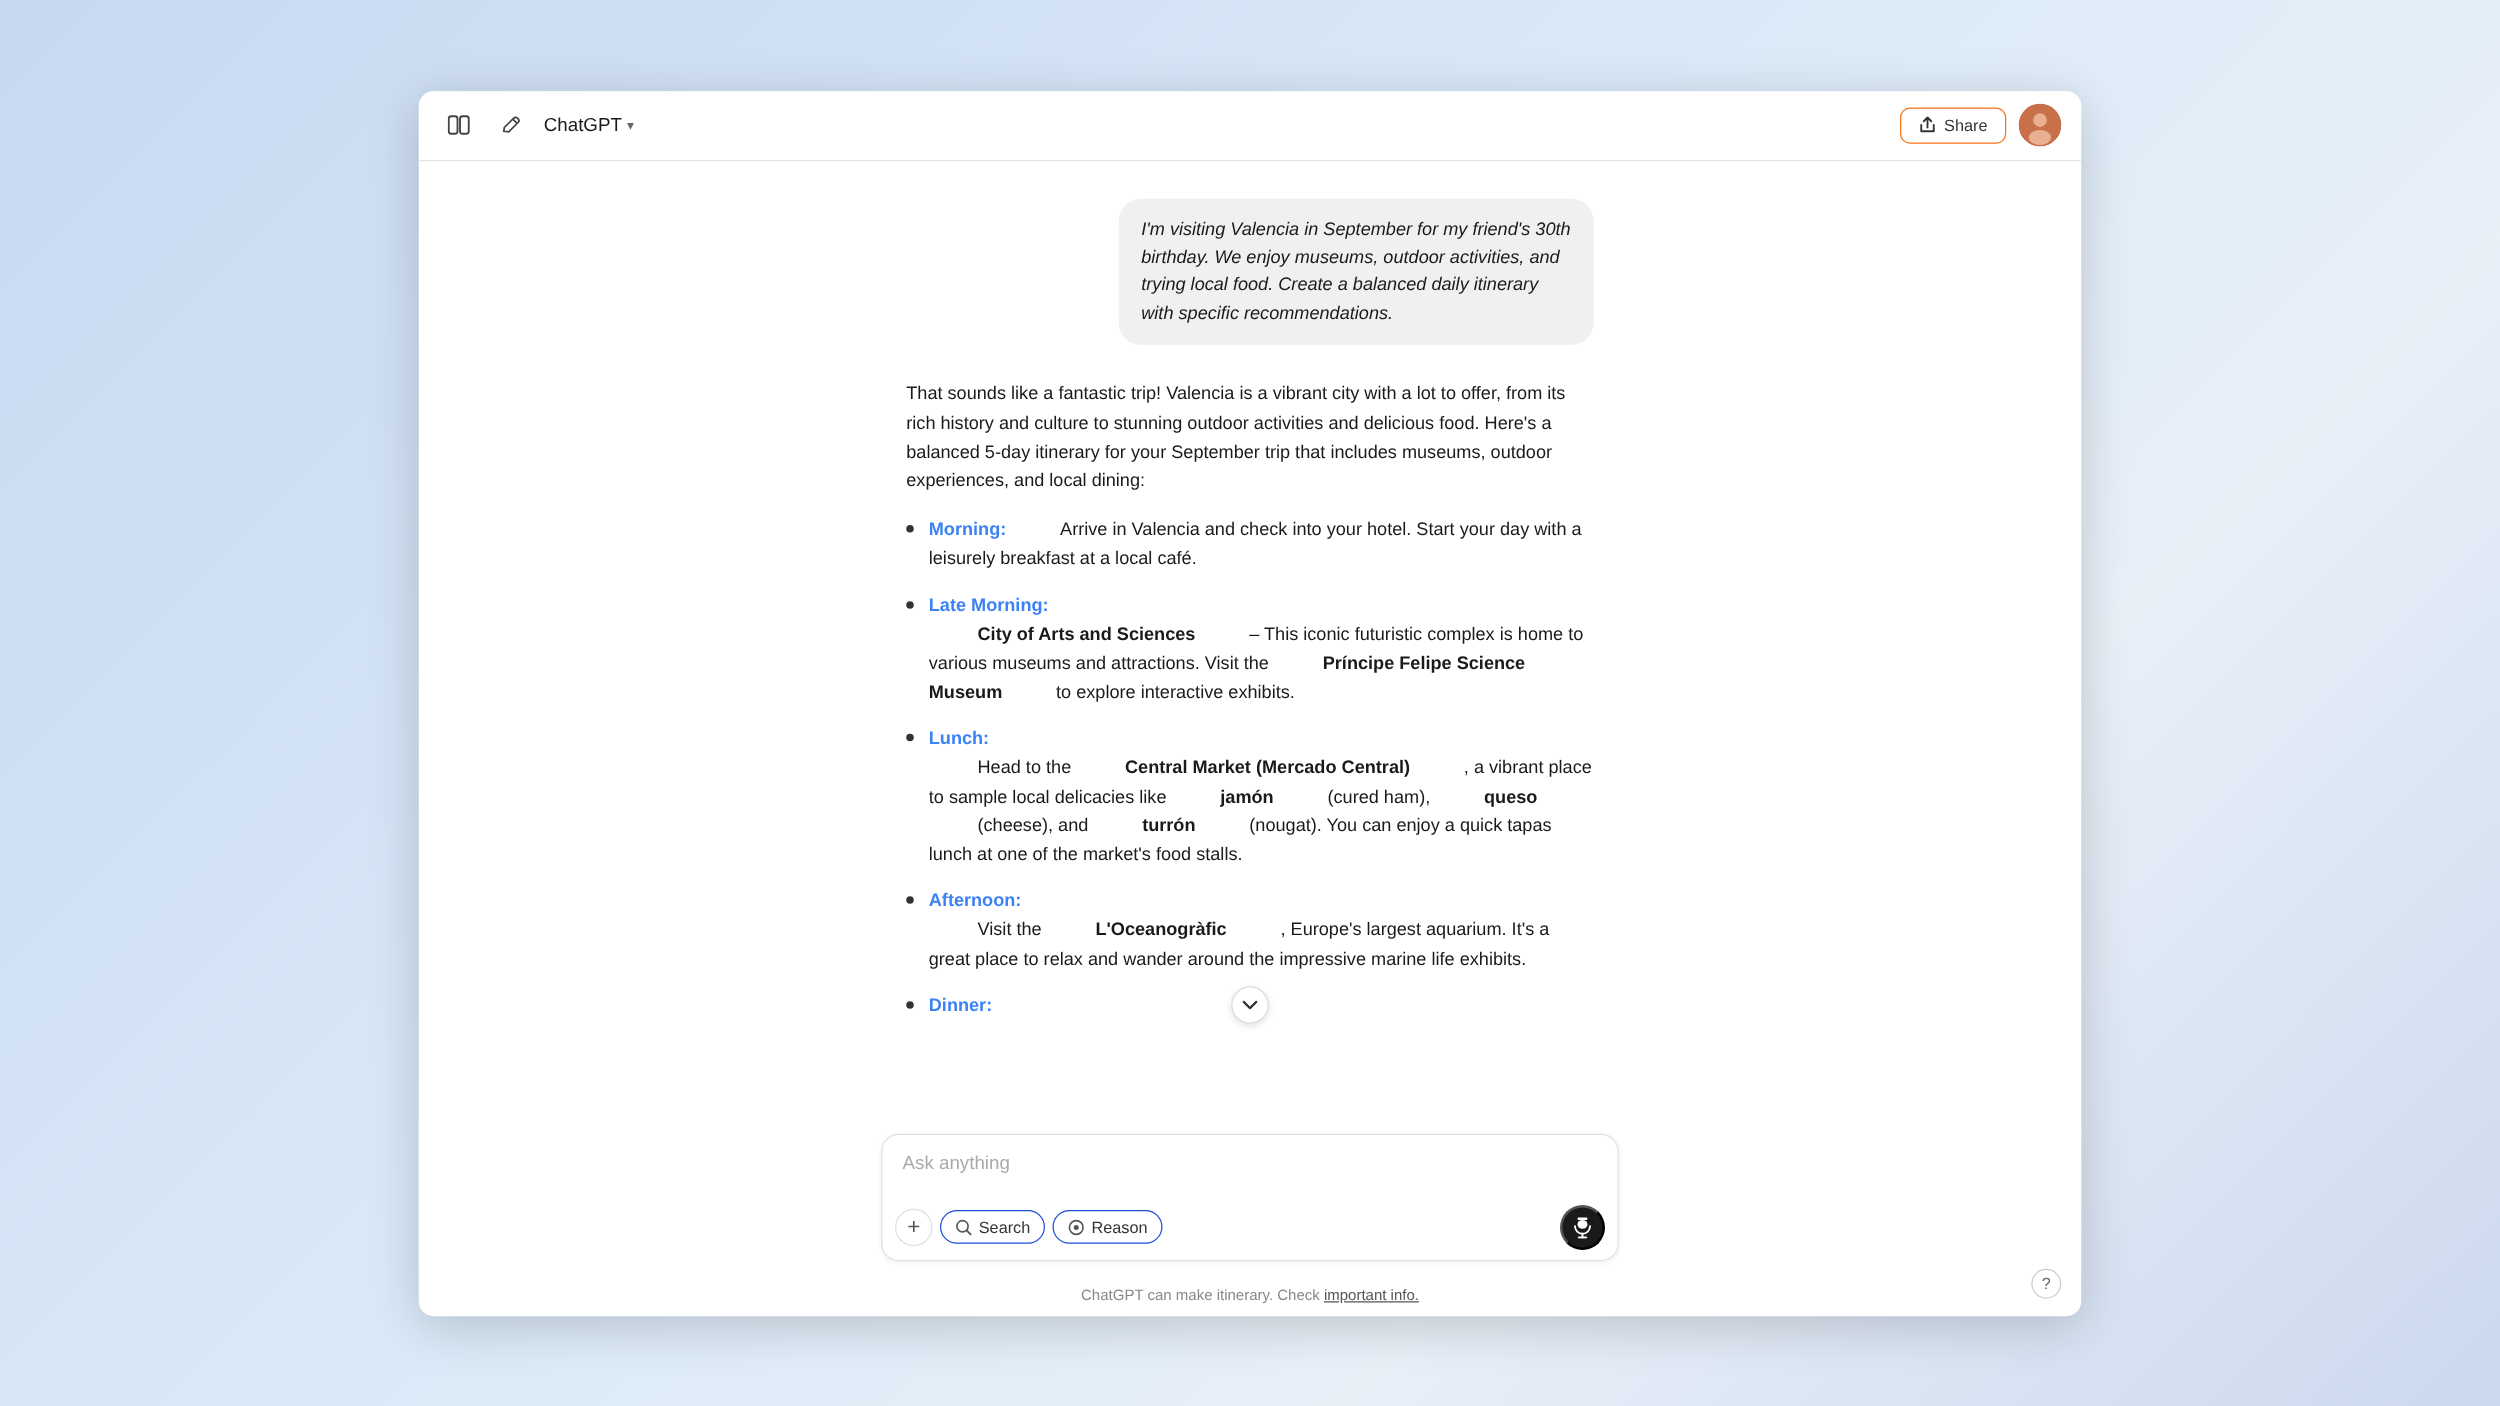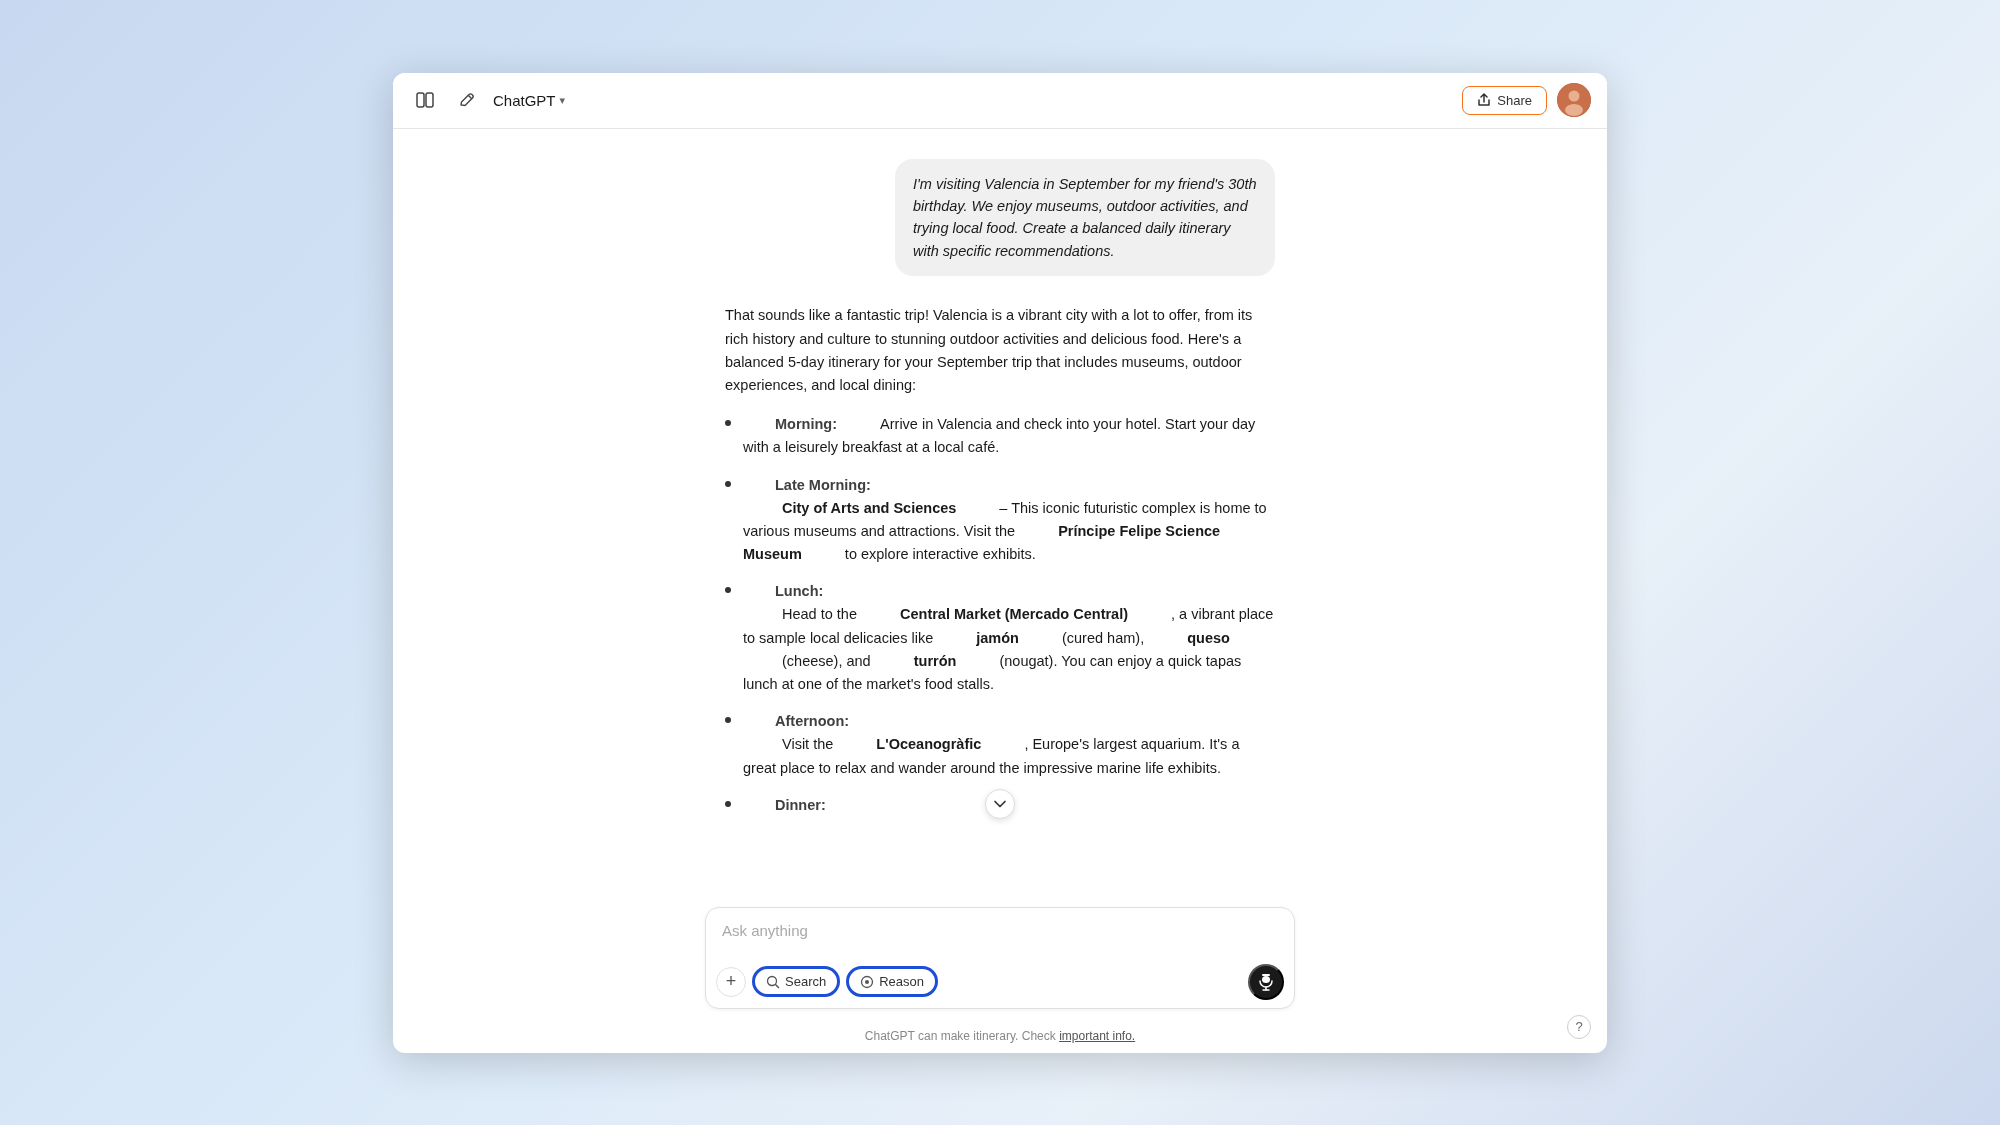--- a/index.html
+++ b/index.html
@@ -9,21 +9,21 @@
       height: 1125px;
       background: linear-gradient(135deg, #c8d8f0 0%, #d8e8f8 40%, #e8f0f8 70%, #ccd8ee 100%);
       font-family: -apple-system, BlinkMacSystemFont, 'Segoe UI', Helvetica, Arial, sans-serif;
       overflow: hidden;
       display: flex;
       align-items: center;
       justify-content: center;
     }
 
     .window {
-      width: 1214px;
+      width: 1330px;
       height: 980px;
       background: #ffffff;
       border-radius: 12px;
       box-shadow: 0 8px 40px rgba(0,0,0,0.18);
       display: flex;
       flex-direction: column;
       overflow: hidden;
       position: relative;
     }
 
@@ -191,23 +191,22 @@
       margin-top: 7px;
       flex-shrink: 0;
     }
 
     .li-content {
       flex: 1;
     }
 
     .li-label {
       font-weight: 600;
-      color: #404040;
+      color: #3b82f6;
       display: inline;
-      margin-left: 32px;
     }
 
     .li-text {
       display: inline;
       color: #1a1a1a;
       margin-left: 39px;
     }
 
     .bold-item {
       font-weight: 700;
@@ -264,21 +263,21 @@
       align-items: center;
       padding: 6px 10px 8px 10px;
       gap: 6px;
     }
 
     .toolbar-btn {
       display: flex;
       align-items: center;
       gap: 5px;
       padding: 5px 11px;
-      border: 3px solid #1d4ed8;
+      border: 1px solid #1d4ed8;
       border-radius: 20px;
       background: #ffffff;
       font-size: 13px;
       color: #333;
       cursor: pointer;
       font-weight: 400;
     }
 
     .plus-btn {
       width: 30px;

